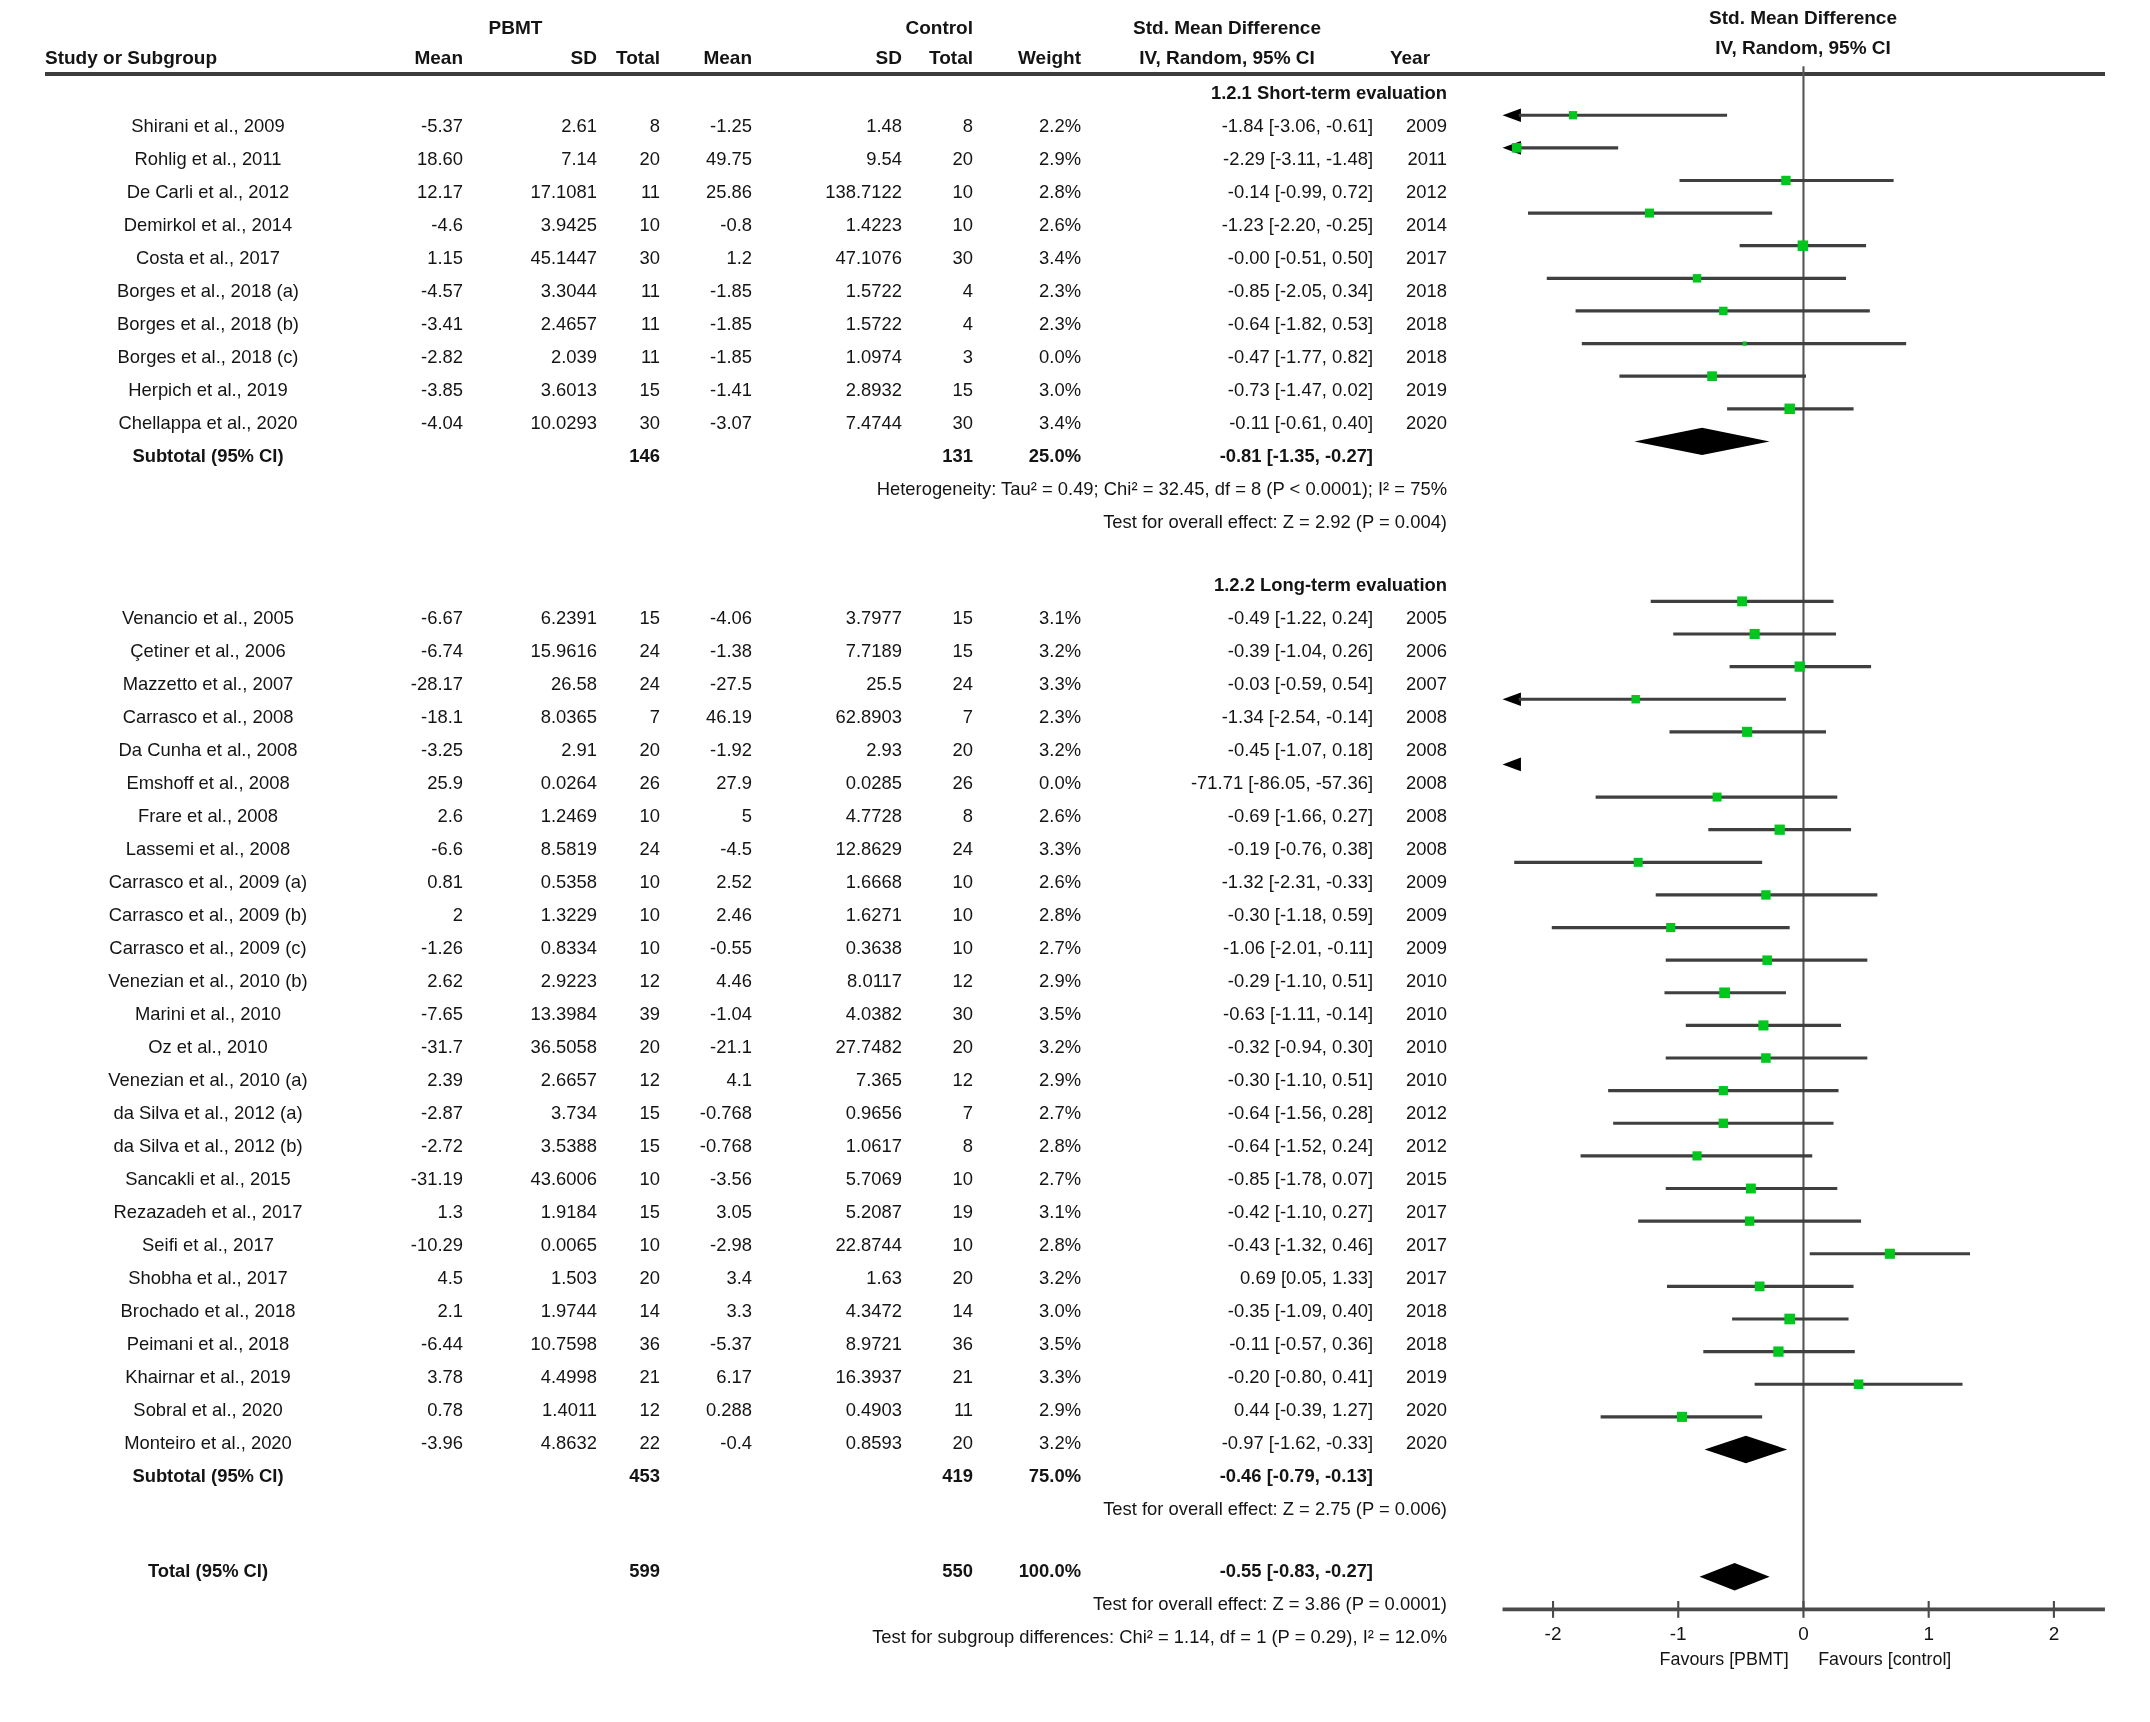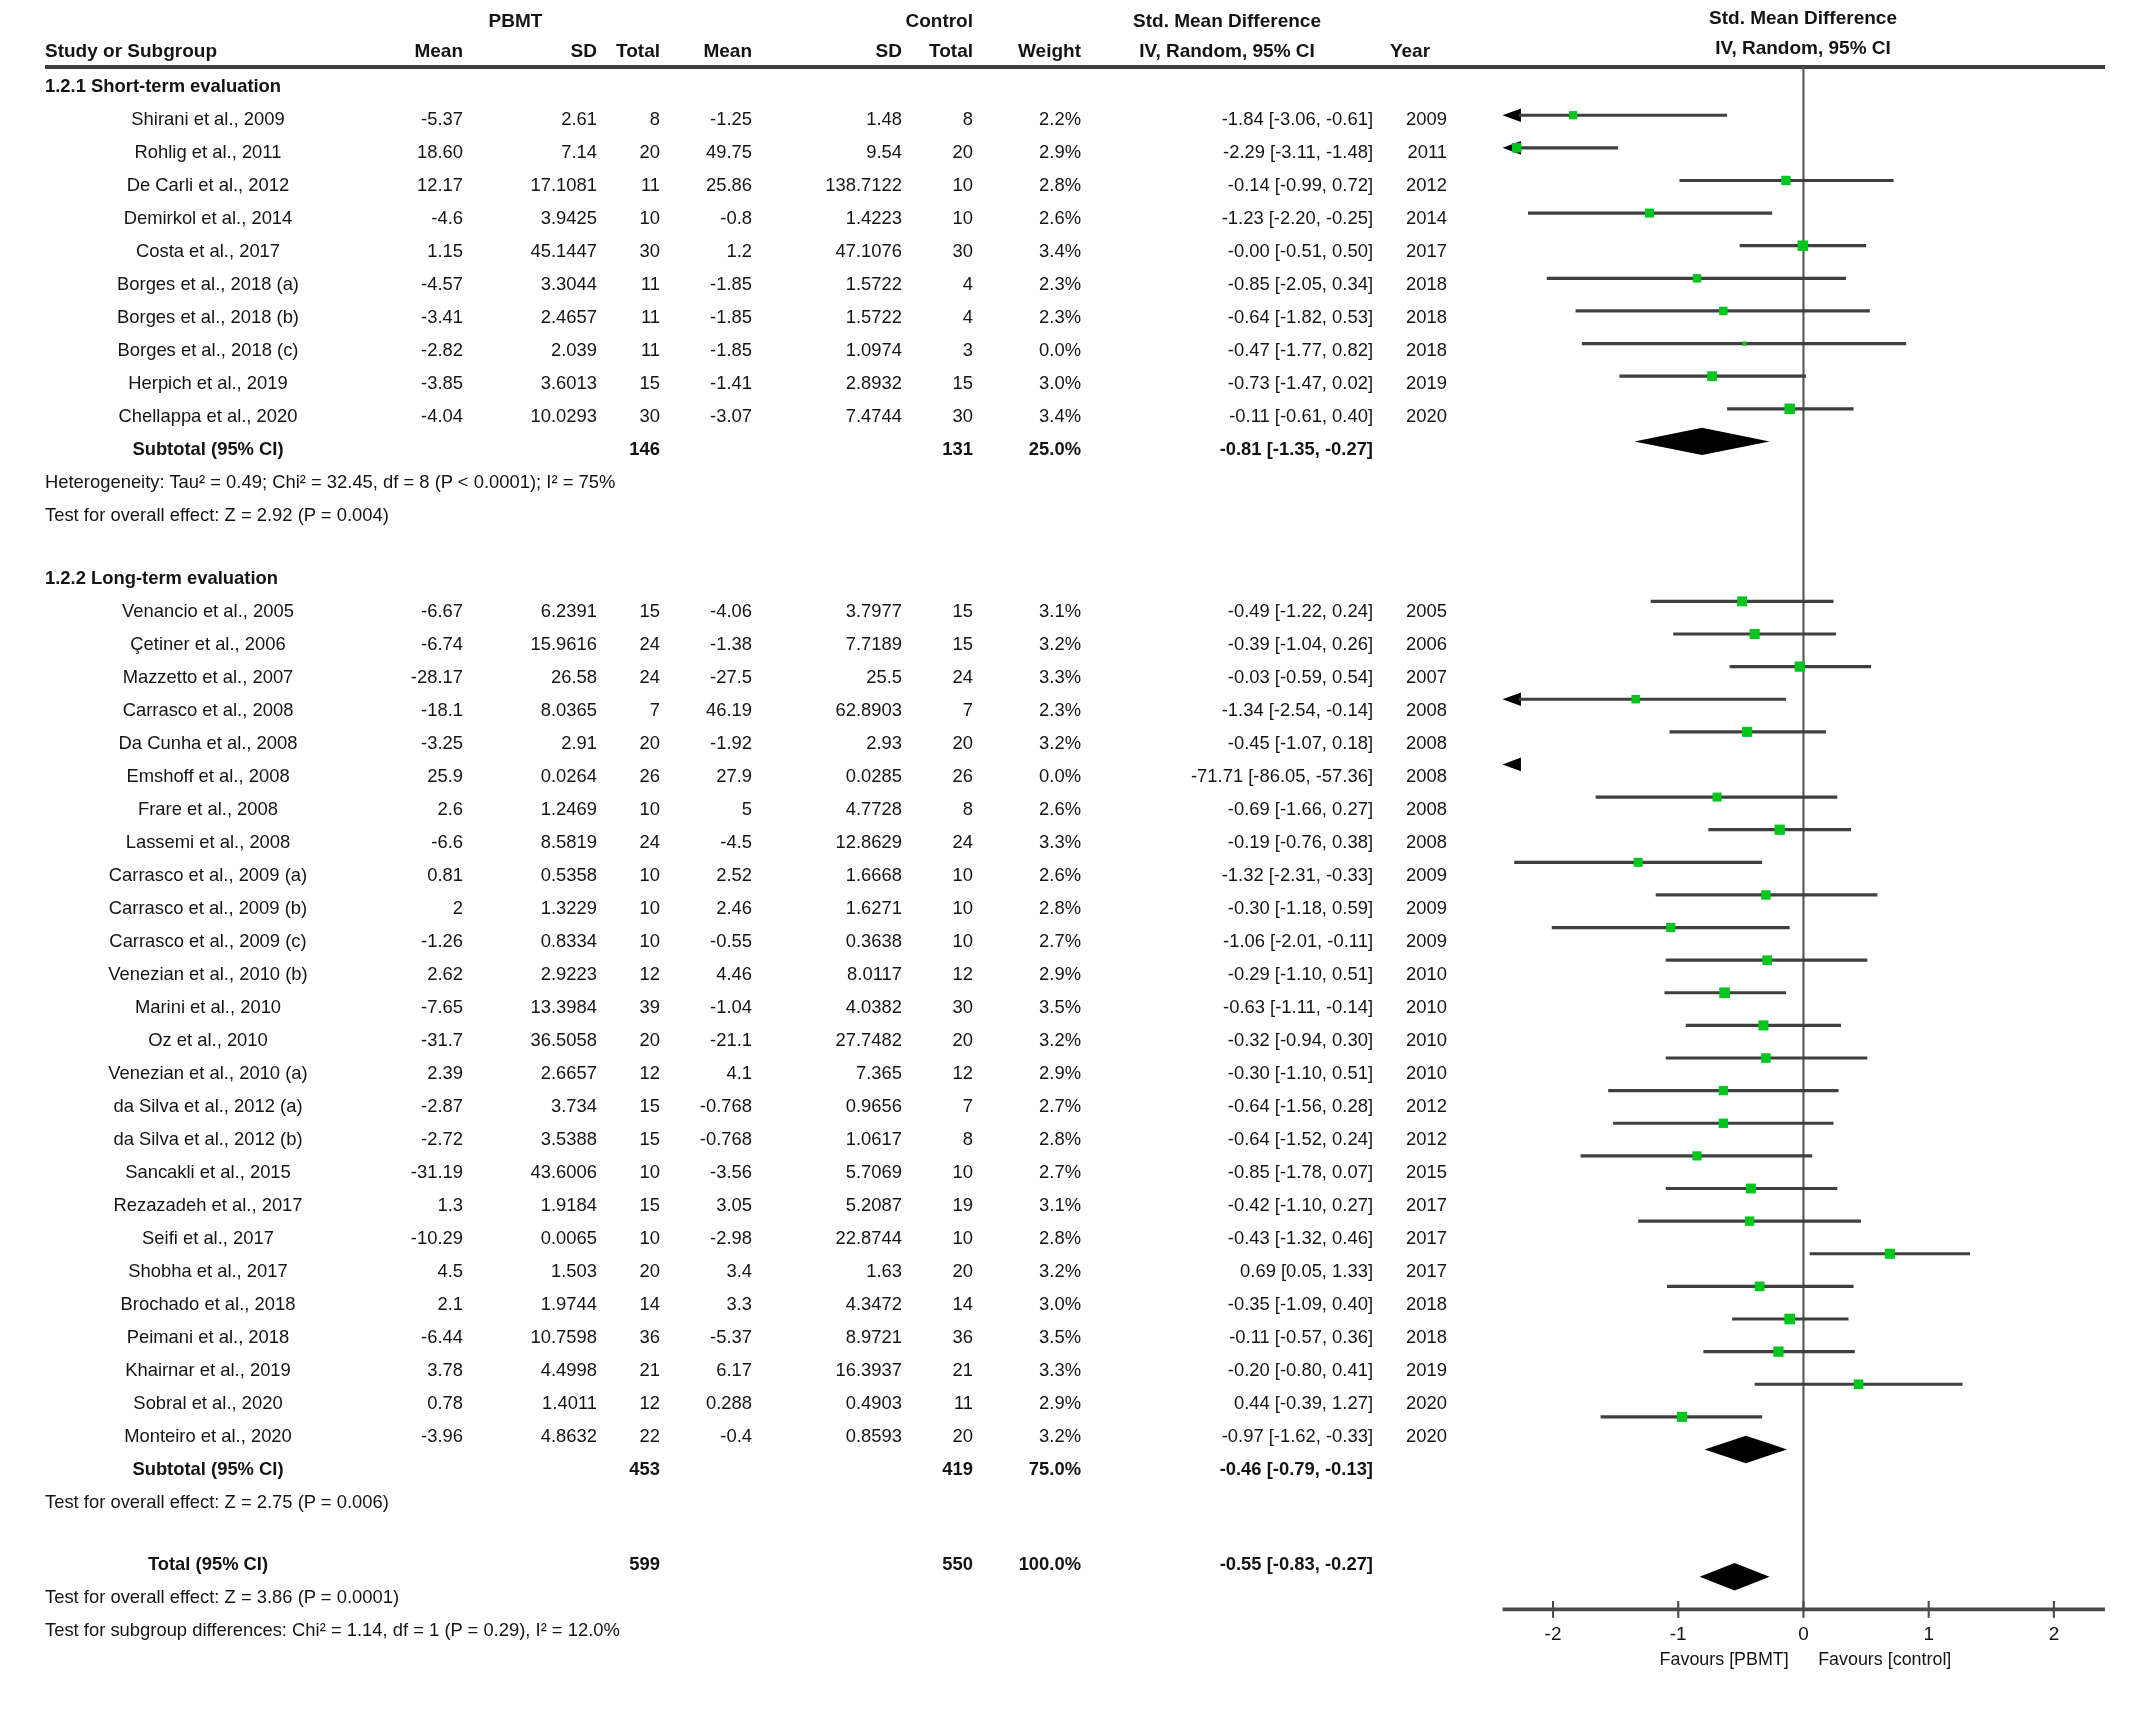--- a/index.html
+++ b/index.html
@@ -1,35 +1,35 @@
 <!DOCTYPE html>
 <html style="font-size:8.4px"><head>
 <meta charset="utf-8">
 <style>
   html,body{margin:0;padding:0;background:#ffffff;}
   #root{
     position:relative;width:2151px;height:1722px;background:#fff;
     font-family:"Liberation Sans",sans-serif;color:#141414;overflow:hidden;
   }
   
-  #header{margin-left:45px;width:2060px;border-bottom:4.2px solid #3d3d3d;padding-top:6px;}
+  #header{margin-left:45px;width:2060px;border-bottom:4.2px solid #3d3d3d;padding-top:13px;}
   .grid{display:grid;grid-template-columns:326px 92px 134px 63px 92px 150px 71px 108px 292px 74px;}
   .hrow{height:29.5px;line-height:29.5px;font-size:19px;font-weight:bold;}
   .hcell{white-space:nowrap;}
   .hc-right{text-align:right;}
   .span3a{grid-column:2 / span 3;text-align:center;}
   .span3b{grid-column:5 / span 3;text-align:right;}
   .cicol{grid-column:9;text-align:center;}
   .yearcol{grid-column:10;text-align:center;}
   
   #rows{margin-left:45px;width:1402px;}
   .row{height:33px;line-height:33px;font-size:18.4px;}
   .cell{text-align:right;white-space:nowrap;overflow:visible;}
   .cell.study{text-align:center;}
-  .cell.stat{grid-column:1 / -1;text-align:left;}
+  .cell.stat{grid-column:1 / -1;text-align:right;}
   .bold{font-weight:bold;}
   .spacer{height:29.5px;}
   
   #plot-layer{position:absolute;left:1447px;top:0;width:704px;height:1722px;}
   #plot-header{position:absolute;left:93px;top:3.2px;width:526px;text-align:center;
     font-size:19px;font-weight:bold;line-height:29.5px;}
   #plot-svg{position:absolute;left:0;top:0;}
   #plot-svg text{font-family:"Liberation Sans",sans-serif;fill:#141414;}
   .ticktext{font-size:36px;}
   .favtext{font-size:34px;}

